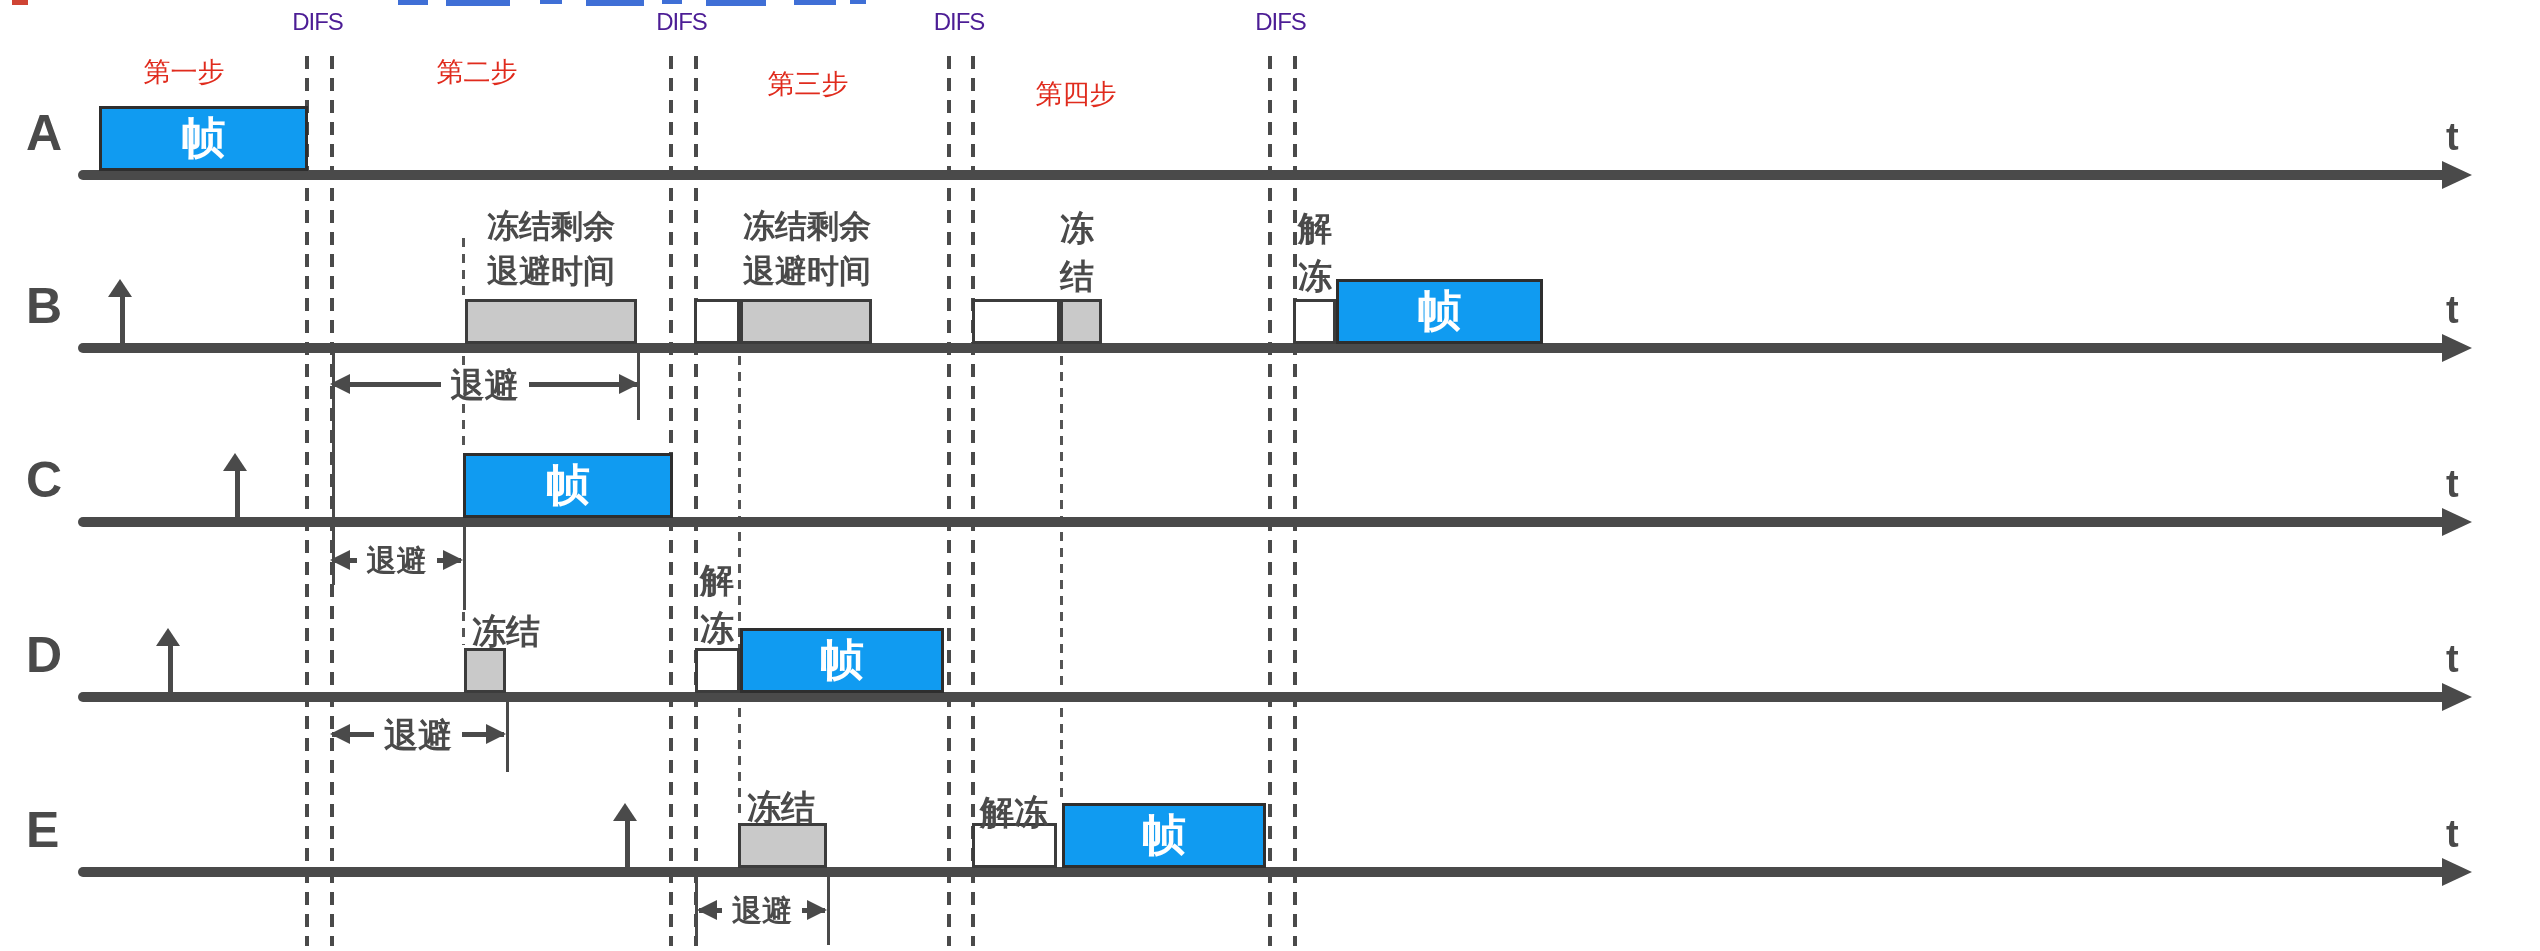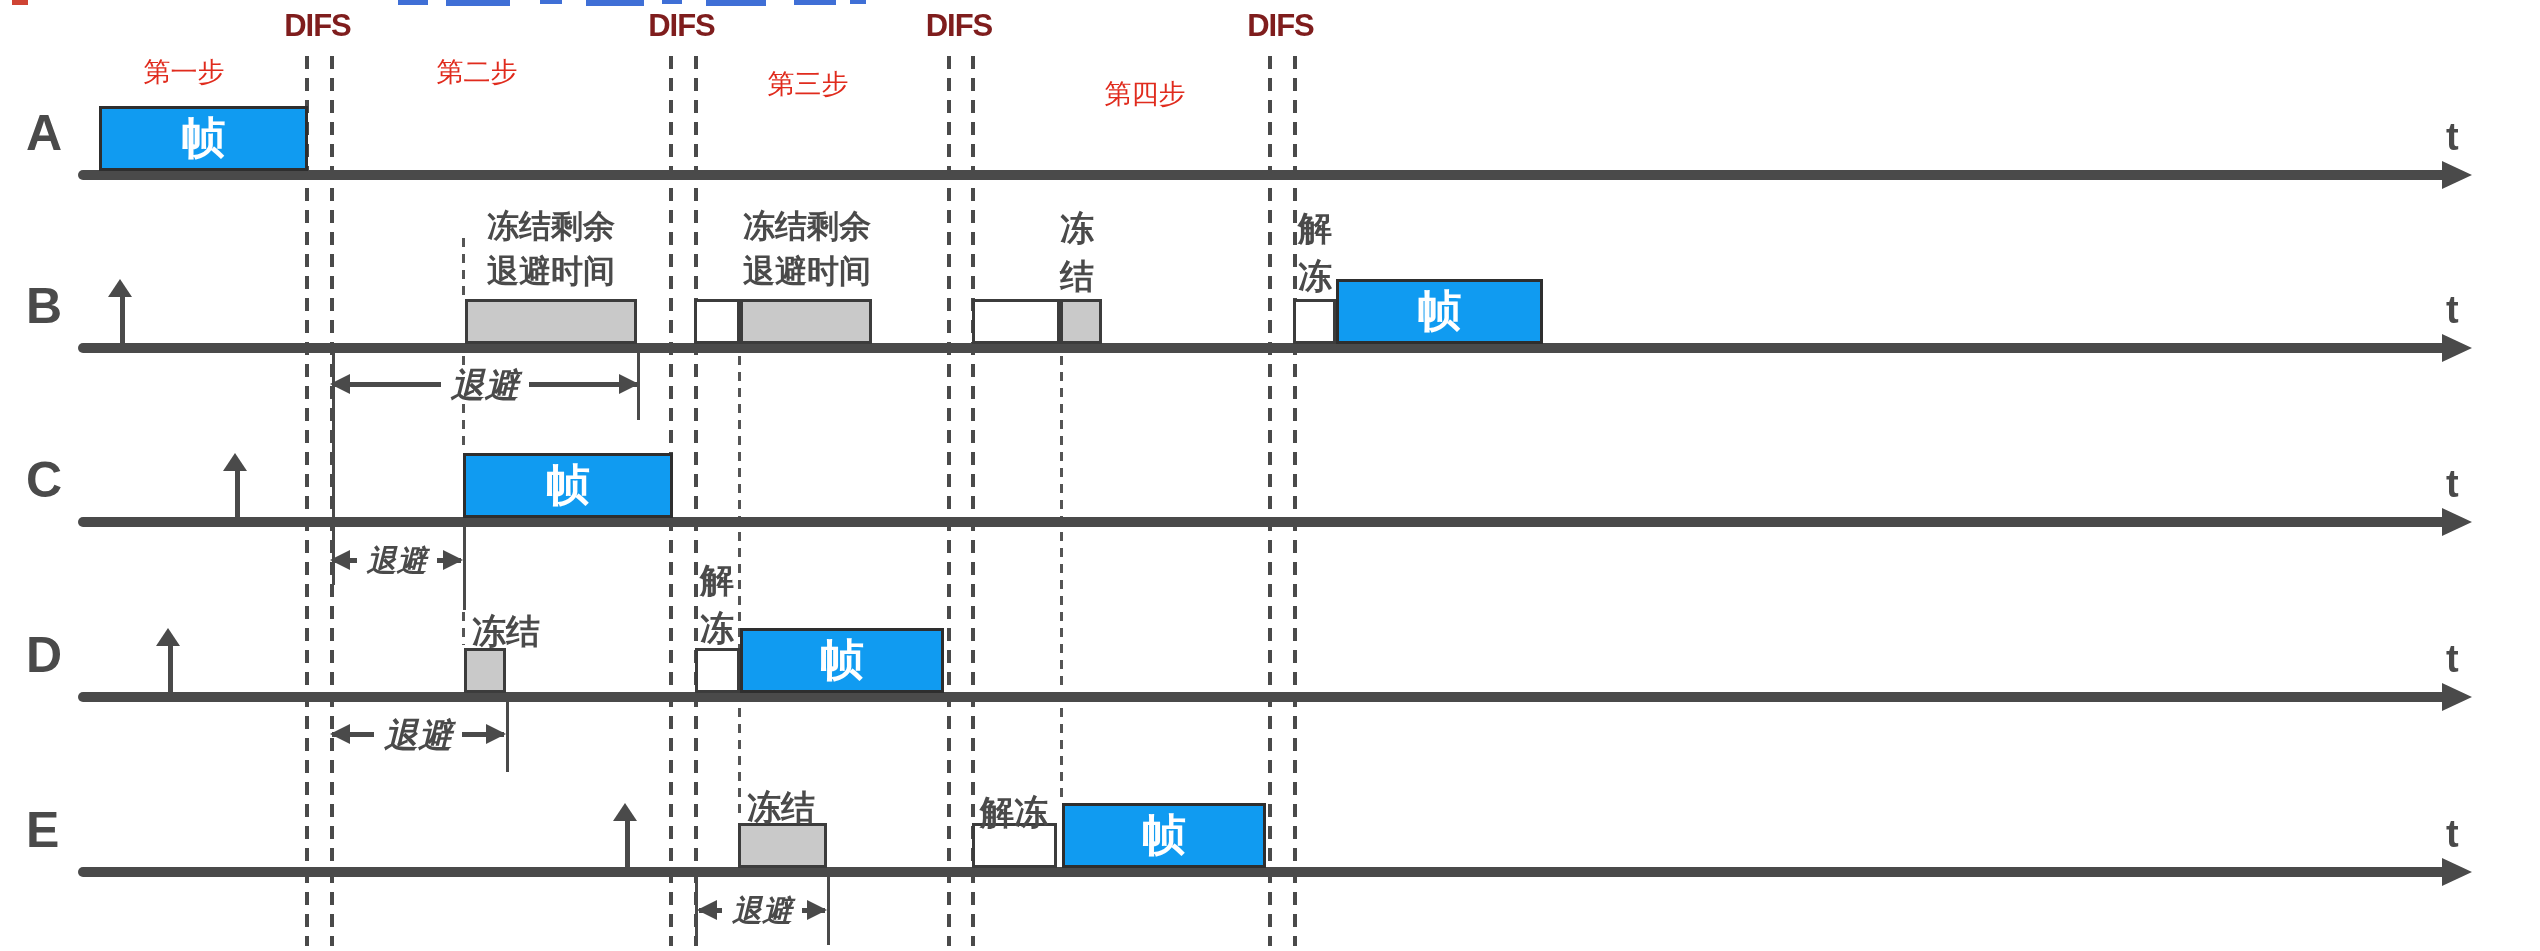--- a/index.html
+++ b/index.html
@@ -12,33 +12,33 @@
   .row-letter{position:absolute;font-size:50px;font-weight:800;color:#4a4a4a;line-height:1;}
   .t-label{position:absolute;font-size:38px;font-weight:800;color:#4a4a4a;line-height:1;}
   .frame{position:absolute;background:#109bf1;border:3px solid #2e2e2e;box-sizing:border-box;
          display:flex;align-items:center;justify-content:center;color:#fff;
          font-size:44px;font-weight:700;}
   .sbox{position:absolute;border:3px solid #3c3c3c;box-sizing:border-box;}
   .sbox.gray{background:#c9c9c9;}
   .sbox.white{background:#ffffff;}
   .difs-line{position:absolute;width:4px;
              background:repeating-linear-gradient(to bottom,#4a4a4a 0 13px,transparent 13px 22px);}
-  .difs-label{position:absolute;font-size:31px;font-weight:700;color:#7f1d1d;
+  .difs-label{position:absolute;font-size:24px;font-weight:400;color:#4c1d95;
               transform:translateX(-50%);letter-spacing:-1px;line-height:1;}
   .step{position:absolute;font-size:27px;color:#e02b1d;transform:translate(-50%,-50%);
         white-space:nowrap;line-height:1;}
   .note{position:absolute;font-weight:700;color:#4a4a4a;transform:translateX(-50%);
         text-align:center;line-height:1.42;white-space:pre;}
   .conn{position:absolute;width:3px;
         background:repeating-linear-gradient(to bottom,#555 0 9px,transparent 9px 16px);}
   .tick{position:absolute;width:3px;background:#4a4a4a;}
   .up-stem{position:absolute;width:5px;background:#4a4a4a;}
   .up-head{position:absolute;width:0;height:0;border-left:12px solid transparent;
            border-right:12px solid transparent;border-bottom:18px solid #4a4a4a;}
-  .backoff{position:absolute;height:5px;background:#4a4a4a;font-style:italic;}
+  .backoff{position:absolute;height:5px;background:#4a4a4a;}
   .bk-l{position:absolute;left:-2px;top:-8px;width:0;height:0;border-top:10px solid transparent;
         border-bottom:10px solid transparent;border-right:20px solid #4a4a4a;}
   .bk-r{position:absolute;right:-2px;top:-8px;width:0;height:0;border-top:10px solid transparent;
         border-bottom:10px solid transparent;border-left:20px solid #4a4a4a;}
   .bk-text{position:absolute;left:50%;top:50%;transform:translate(-50%,-50%);background:#fff;
            padding:0 10px;font-weight:700;color:#4a4a4a;line-height:1;white-space:nowrap;}
   .frag{position:absolute;top:0;}
 </style>
 </head>
 <body>
@@ -61,21 +61,21 @@
     <div class="difs-line" style="left: 694px; top: 56px; height: 890px;"></div>
     <div class="difs-label" style="left: 959px; top: 10px;">DIFS</div>
     <div class="difs-line" style="left: 947px; top: 56px; height: 890px;"></div>
     <div class="difs-line" style="left: 971px; top: 56px; height: 890px;"></div>
     <div class="difs-label" style="left: 1280.5px; top: 10px;">DIFS</div>
     <div class="difs-line" style="left: 1268px; top: 56px; height: 890px;"></div>
     <div class="difs-line" style="left: 1293px; top: 56px; height: 890px;"></div>
     <div class="step" style="left: 184px; top: 72px;">第一步</div>
     <div class="step" style="left: 477px; top: 72px;">第二步</div>
     <div class="step" style="left: 808px; top: 84px;">第三步</div>
-    <div class="step" style="left: 1145px; top: 94px;">第四步</div>
+    <div class="step" style="left: 1076px; top: 94px;">第四步</div>
     <div class="conn" style="left: 462px; top: 238px; height: 58px;"></div>
     <div class="conn" style="left: 462px; top: 356px; height: 94px;"></div>
     <div class="conn" style="left: 462px; top: 612px; height: 33px;"></div>
     <div class="conn" style="left: 738px; top: 356px; height: 460px;"></div>
     <div class="conn" style="left: 1060px; top: 356px; height: 444px;"></div>
     <div class="tick" style="left: 332px; top: 353px; height: 232px;"></div>
     <div class="tick" style="left: 637px; top: 343px; height: 77px;"></div>
     <div class="tick" style="left: 463px; top: 527px; height: 83px;"></div>
     <div class="tick" style="left: 506px; top: 692px; height: 80px;"></div>
     <div class="tick" style="left: 695px; top: 872px; height: 71px;"></div>

